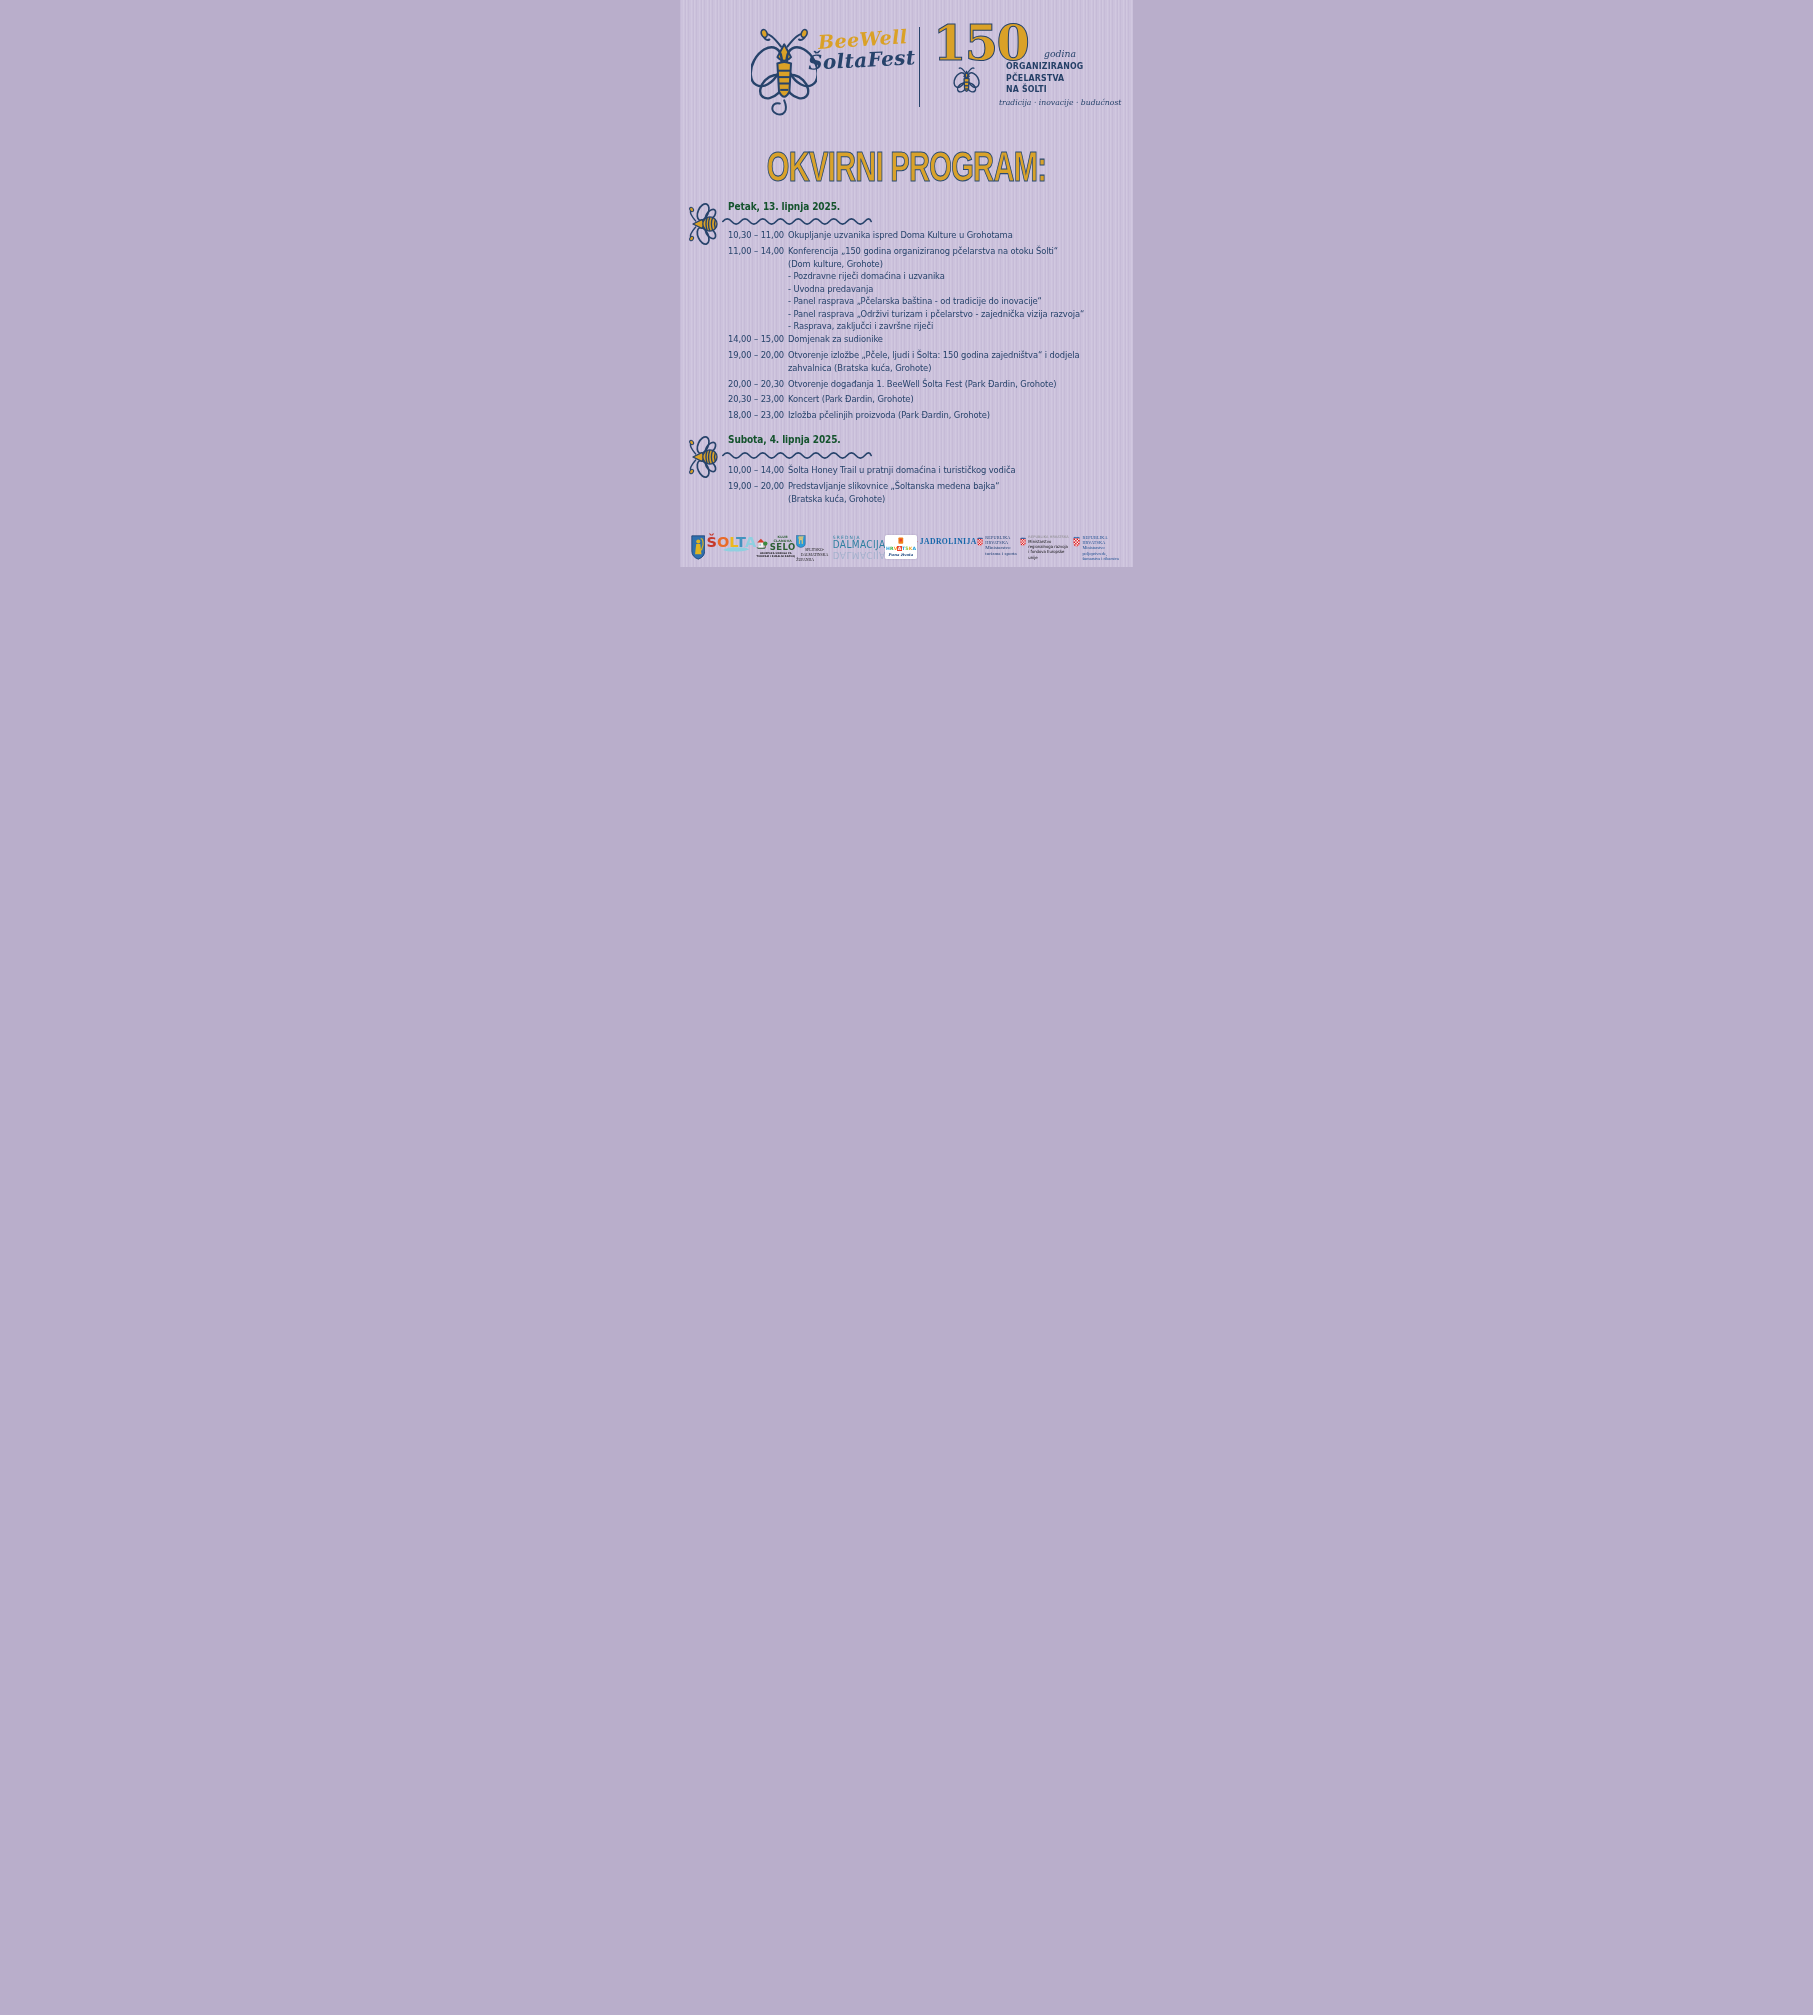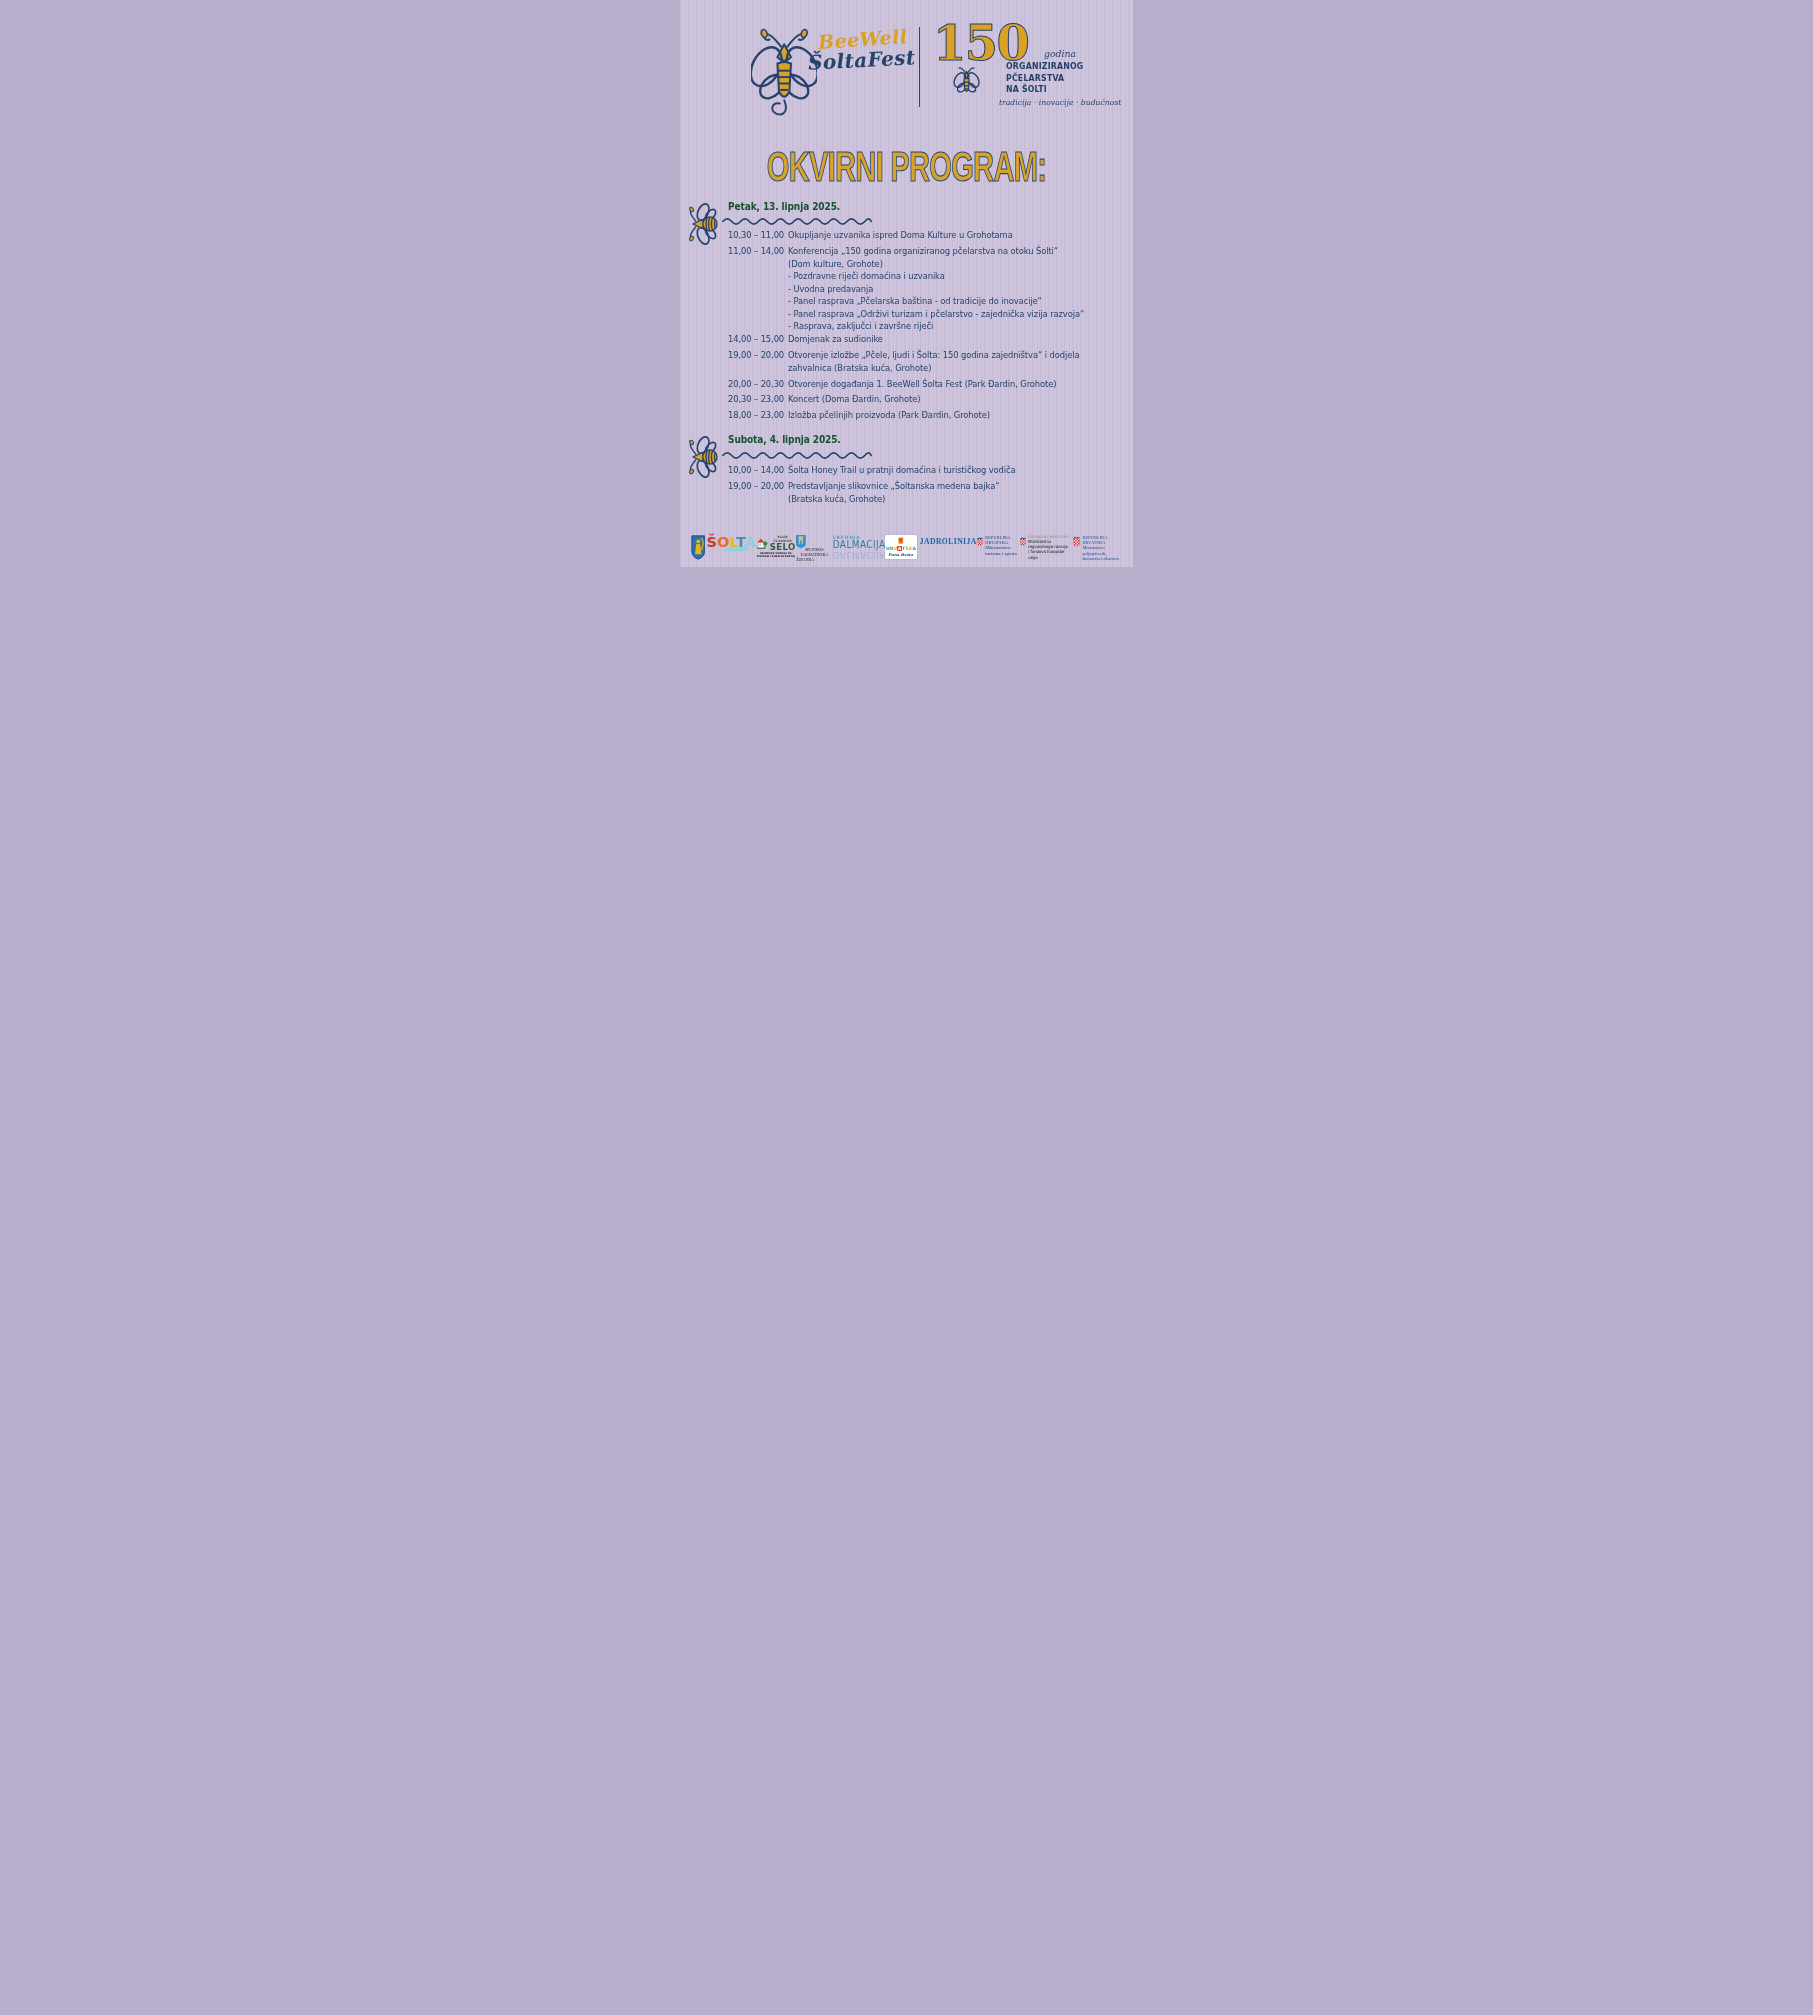--- a/index.html
+++ b/index.html
@@ -163,21 +163,21 @@
   <div class="row" style="top:349px">
     <span class="time">19,00 – 20,00</span><span class="desc">
       <div>Otvorenje izložbe „Pčele, ljudi i Šolta: 150 godina zajedništva“ i dodjela</div>
       <div>zahvalnica (Bratska kuća, Grohote)</div>
     </span>
   </div>
   <div class="row" style="top:378px">
     <span class="time">20,00 – 20,30</span><span class="desc"><div>Otvorenje događanja 1. BeeWell Šolta Fest (Park Đardin, Grohote)</div></span>
   </div>
   <div class="row" style="top:393px">
-    <span class="time">20,30 – 23,00</span><span class="desc"><div>Koncert (Doma Đardin, Grohote)</div></span>
+    <span class="time">20,30 – 23,00</span><span class="desc"><div>Koncert (Park Đardin, Grohote)</div></span>
   </div>
   <div class="row" style="top:409px">
     <span class="time">18,00 – 23,00</span><span class="desc"><div>Izložba pčelinjih proizvoda (Park Đardin, Grohote)</div></span>
   </div>
 
   <svg class="abs" style="left:5.6px;top:435px" width="39" height="44" viewBox="0 0 110 130">
     <g fill="none" stroke="#27436b" stroke-width="4" stroke-linecap="round">
       <path d="M26,56 C14,42 6,30 13,24"></path>
       <path d="M26,74 C14,88 6,100 13,106"></path>
     </g>

